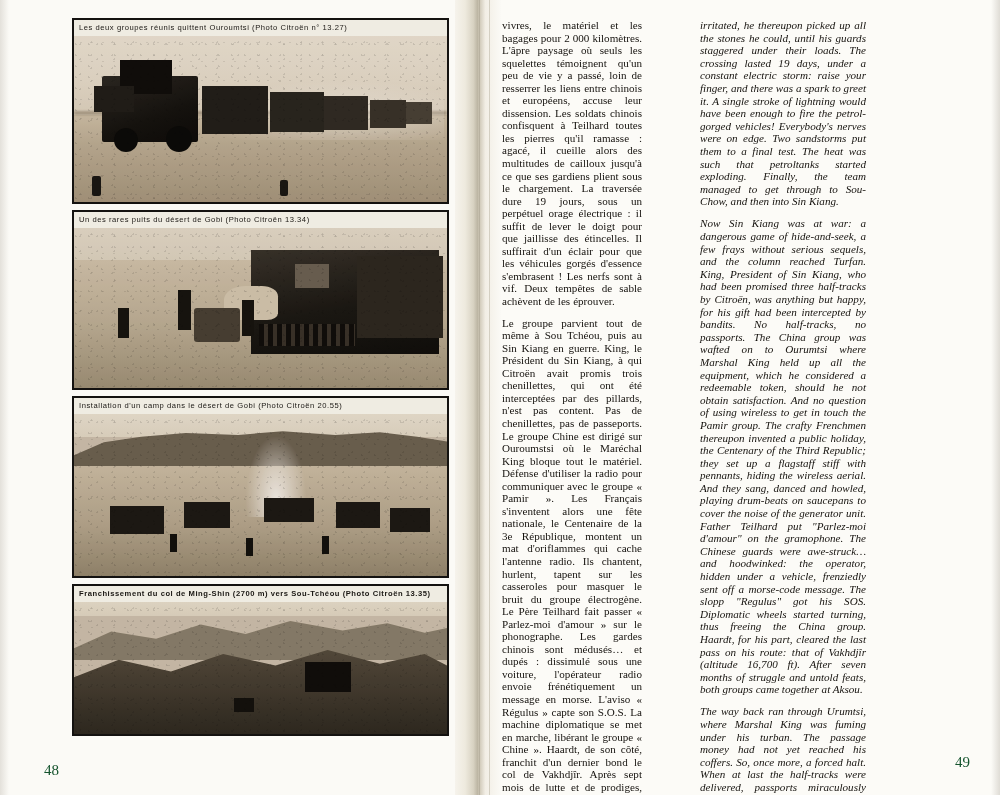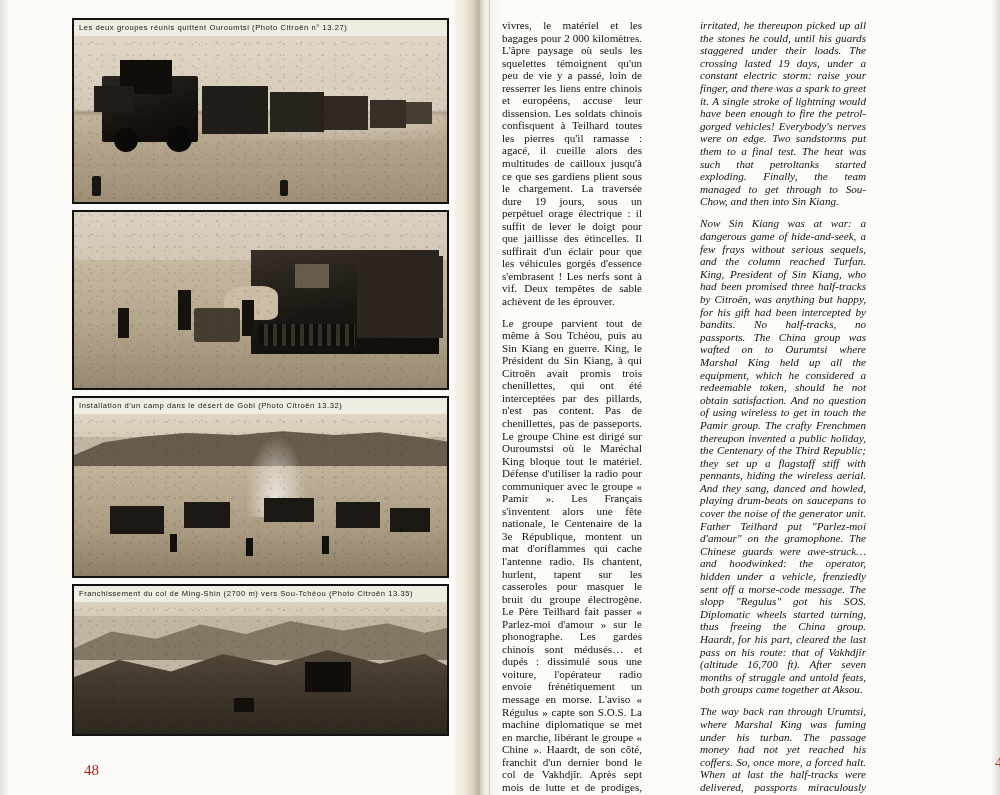--- a/index.html
+++ b/index.html
@@ -127,21 +127,21 @@
     background:radial-gradient(ellipse at 50% 80%,rgba(255,255,255,.9),rgba(255,255,255,0) 72%);}
   .p3 .tent{position:absolute;background:#1d1a15;}
   .p3 .v1{left:36px;top:108px;width:54px;height:28px;}
   .p3 .v2{left:110px;top:104px;width:46px;height:26px;}
   .p3 .v3{left:190px;top:100px;width:50px;height:24px;}
   .p3 .v4{left:262px;top:104px;width:44px;height:26px;}
   .p3 .v5{left:316px;top:110px;width:40px;height:24px;}
   .p3 .p{position:absolute;background:#13110d;width:7px;height:18px;}
 
   
-  .p4{height:152px;}
+  .p4{height:152px;font-weight:bold;}
   .p4 .sky{position:absolute;left:0;top:0;right:0;height:20%;
     background:linear-gradient(to bottom,#efeade,#e3dccb);}
   .p4 .far{position:absolute;left:0;top:10%;right:0;height:40%;
     background:#8b8270;
     clip-path:polygon(0% 80%,10% 52%,22% 64%,34% 40%,46% 56%,58% 34%,
       72% 50%,84% 38%,94% 54%,100% 46%,100% 100%,0% 100%);}
   .p4 .near{position:absolute;left:0;top:34%;right:0;bottom:0;
     background:linear-gradient(to bottom,#5b5243 0%,#463e32 50%,#2f2a21 100%);
     clip-path:polygon(0% 42%,12% 24%,26% 36%,40% 18%,54% 30%,68% 14%,
       82% 28%,94% 18%,100% 30%,100% 100%,0% 100%);}
@@ -185,21 +185,21 @@
     left:700px;top:19px;width:166px;
     font-size:11.1px;line-height:12.6px;
     font-style:italic;
   }
   .col-en p{margin:0 0 9.5px 0;font-family:Liberation Serif, serif;}
 
   
   .folio{
     position:absolute;
     font-family:"Liberation Serif", serif;
-    font-size:15px;color:#b91c1c;margin-left:40px;
+    font-size:15px;color:#14532d;
   }
   .folio-left{left:44px;top:762px;}
   .folio-right{left:955px;top:754px;}
 
   
   .edge-right{
     position:absolute;right:0;top:0;width:9px;height:795px;
     background:linear-gradient(to right,rgba(0,0,0,0),rgba(120,110,95,.22));
   }
   .edge-left{
@@ -250,40 +250,41 @@
         <div class="cabwin"></div>
         <div class="track"></div>
         <div class="camel"></div>
         <div class="well"></div>
         <div class="man m1"></div>
         <div class="man m2"></div>
         <div class="man m3"></div>
       </div>
       <div class="sepia"></div>
       <div class="grain"></div>
+      <div class="caption">Un des rares puits du désert de Gobi (Photo Citroën 13.34)</div>
     </div>
 
     <div class="photo p3">
       <div class="scene">
         <div class="sky"></div>
         <div class="ridge"></div>
         <div class="plain"></div>
         <div class="smoke"></div>
         <div class="tent v1"></div>
         <div class="tent v2"></div>
         <div class="tent v3"></div>
         <div class="tent v4"></div>
         <div class="tent v5"></div>
         <div class="p" style="left:96px;top:136px;"></div>
         <div class="p" style="left:172px;top:140px;"></div>
         <div class="p" style="left:248px;top:138px;"></div>
       </div>
       <div class="sepia"></div>
       <div class="grain"></div>
-      <div class="caption">Installation d'un camp dans le désert de Gobi (Photo Citroën 13.32)</div>
+      <div class="caption">Installation d'un camp dans le désert de Gobi (Photo Citroën 20.55)</div>
     </div>
 
     <div class="photo p4">
       <div class="scene">
         <div class="sky"></div>
         <div class="far"></div>
         <div class="road"></div>
         <div class="near"></div>
         <div class="car"></div>
         <div class="car2"></div>

